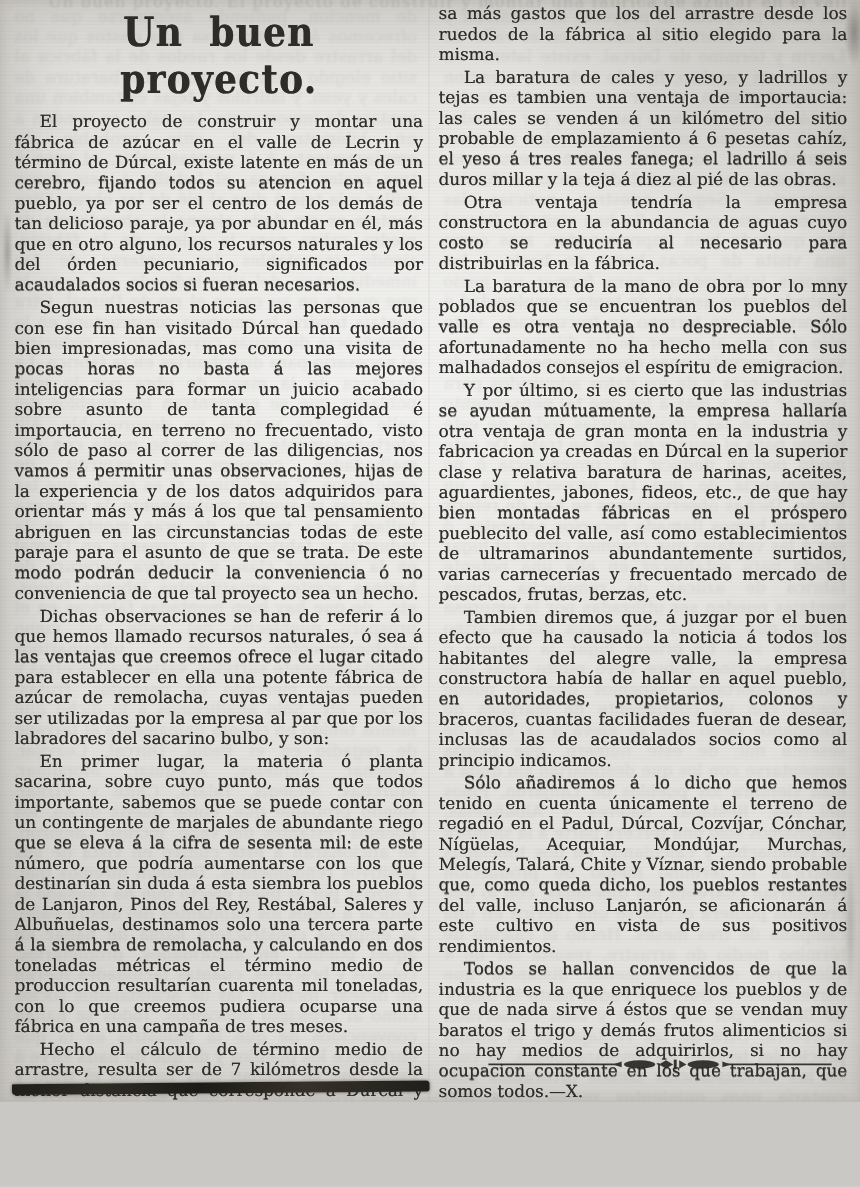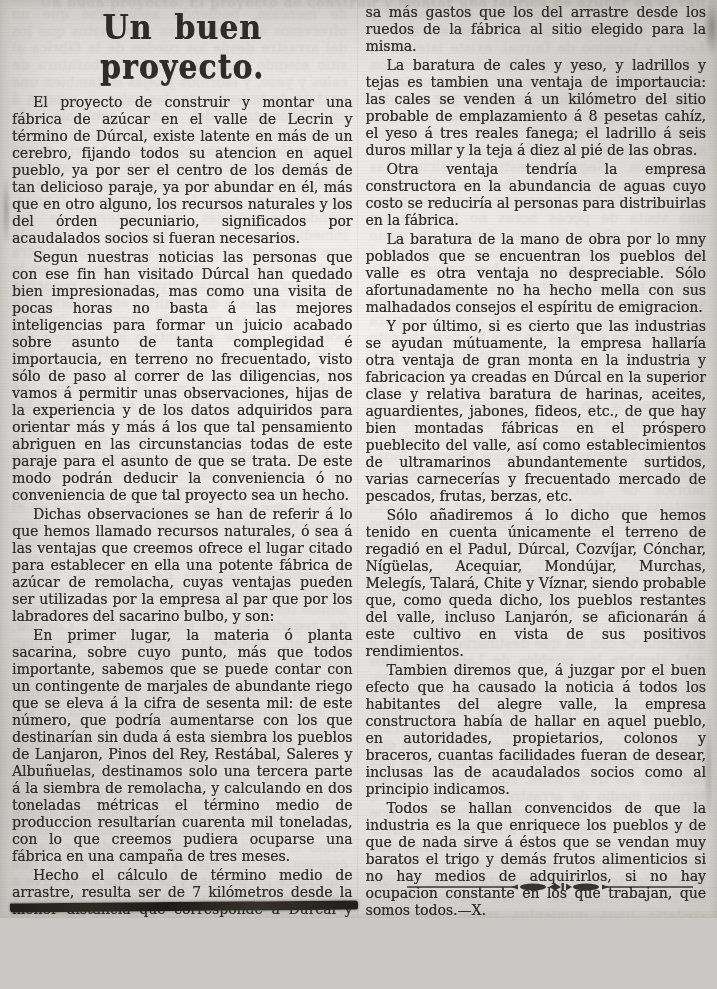--- a/index.html
+++ b/index.html
@@ -97,26 +97,26 @@
       <p>El proyecto de construir y montar una fábrica de azúcar en el valle de Lecrin y término de Dúrcal, existe latente en más de un cerebro, fijando todos su atencion en aquel pueblo, ya por ser el centro de los demás de tan delicioso paraje, ya por abundar en él, más que en otro alguno, los recursos naturales y los del órden pecuniario, significados por acaudalados socios si fueran necesarios.</p>
       <p>Segun nuestras noticias las personas que con ese fin han visitado Dúrcal han quedado bien impresionadas, mas como una visita de pocas horas no basta á las mejores inteligencias para formar un juicio acabado sobre asunto de tanta complegidad é importaucia, en terreno no frecuentado, visto sólo de paso al correr de las diligencias, nos vamos á permitir unas observaciones, hijas de la experiencia y de los datos adquiridos para orientar más y más á los que tal pensamiento abriguen en las circunstancias todas de este paraje para el asunto de que se trata. De este modo podrán deducir la conveniencia ó no conveniencia de que tal proyecto sea un hecho.</p>
       <p>Dichas observaciones se han de referir á lo que hemos llamado recursos naturales, ó sea á las ventajas que creemos ofrece el lugar citado para establecer en ella una potente fábrica de azúcar de remolacha, cuyas ventajas pueden ser utilizadas por la empresa al par que por los labradores del sacarino bulbo, y son:</p>
       <p>En primer lugar, la materia ó planta sacarina, sobre cuyo punto, más que todos importante, sabemos que se puede contar con un contingente de marjales de abundante riego que se eleva á la cifra de sesenta mil: de este número, que podría aumentarse con los que destinarían sin duda á esta siembra los pueblos de Lanjaron, Pinos del Rey, Restábal, Saleres y Albuñuelas, destinamos solo una tercera parte á la siembra de remolacha, y calculando en dos toneladas métricas el término medio de produccion resultarían cuarenta mil toneladas, con lo que creemos pudiera ocuparse una fábrica en una campaña de tres meses.</p>
       <p>Hecho el cálculo de término medio de arrastre, resulta ser de 7 kilómetros desde la menor distancia que corresponde á Dúrcal y Padul hasta la mayor de Bézuar, por una firme y bien conservada carretera.</p>
       <p>Otra de las ventajas es el ínfimo precio del terreno de emplazamiento, el cual en las circunstancias menos favorables solo costaría unos quinientos reales cada 600 metros cúbicos.</p>
 
     </div>
     <div class="col">
       <p class="cont">sa más gastos que los del arrastre desde los ruedos de la fábrica al sitio elegido para la misma.</p>
-      <p>La baratura de cales y yeso, y ladrillos y tejas es tambien una ventaja de importaucia: las cales se venden á un kilómetro del sitio probable de emplazamiento á 8 pesetas cahíz, el yeso á tres reales fanega; el ladrillo á seis duros millar y la teja á diez al pié de las obras.</p>
-      <p>Otra ventaja tendría la empresa constructora en la abundancia de aguas cuyo costo se reduciría al personas para distribuirlas en la fábrica.</p>
+      <p>La baratura de cales y yeso, y ladrillos y tejas es tambien una ventaja de importaucia: las cales se venden á un kilómetro del sitio probable de emplazamiento á 6 pesetas cahíz, el yeso á tres reales fanega; el ladrillo á seis duros millar y la teja á diez al pié de las obras.</p>
+      <p>Otra ventaja tendría la empresa constructora en la abundancia de aguas cuyo costo se reduciría al necesario para distribuirlas en la fábrica.</p>
       <p>La baratura de la mano de obra por lo mny poblados que se encuentran los pueblos del valle es otra ventaja no despreciable. Sólo afortunadamente no ha hecho mella con sus malhadados consejos el espíritu de emigracion.</p>
       <p>Y por último, si es cierto que las industrias se ayudan mútuamente, la empresa hallaría otra ventaja de gran monta en la industria y fabricacion ya creadas en Dúrcal en la superior clase y relativa baratura de harinas, aceites, aguardientes, jabones, fideos, etc., de que hay bien montadas fábricas en el próspero pueblecito del valle, así como establecimientos de ultramarinos abundantemente surtidos, varias carnecerías y frecuentado mercado de pescados, frutas, berzas, etc.</p>
+      <p>Tambien diremos que, á juzgar por el buen efecto que ha causado la noticia á todos los habitantes del alegre valle, la empresa constructora había de hallar en aquel pueblo, en autoridades, propietarios, colonos y braceros, cuantas facilidades fueran de desear, inclusas las de acaudalados socios como al principio indicamos.</p>
       <p>Sólo añadiremos á lo dicho que hemos tenido en cuenta únicamente el terreno de regadió en el Padul, Dúrcal, Cozvíjar, Cónchar, Nígüelas, Acequiar, Mondújar, Murchas, Melegís, Talará, Chite y Víznar, siendo probable que, como queda dicho, los pueblos restantes del valle, incluso Lanjarón, se aficionarán á este cultivo en vista de sus positivos rendimientos.</p>
-      <p>Tambien diremos que, á juzgar por el buen efecto que ha causado la noticia á todos los habitantes del alegre valle, la empresa constructora había de hallar en aquel pueblo, en autoridades, propietarios, colonos y braceros, cuantas facilidades fueran de desear, inclusas las de acaudalados socios como al principio indicamos.</p>
       <p>Todos se hallan convencidos de que la industria es la que enriquece los pueblos y de que de nada sirve á éstos que se vendan muy baratos el trigo y demás frutos alimenticios si no hay medios de adquirirlos, si no hay ocupacion constante en los que trabajan, que somos todos.—X.</p>
     </div>
   </div>
 
   <div class="ink-bar"></div>
 
   <div class="ornament">
     <svg width="290" height="14" viewBox="0 0 290 14" xmlns="http://www.w3.org/2000/svg">
       <g fill="#2a2824" stroke="#2a2824">
         <line x1="2" y1="7" x2="112" y2="7" stroke-width="1.6"></line>

